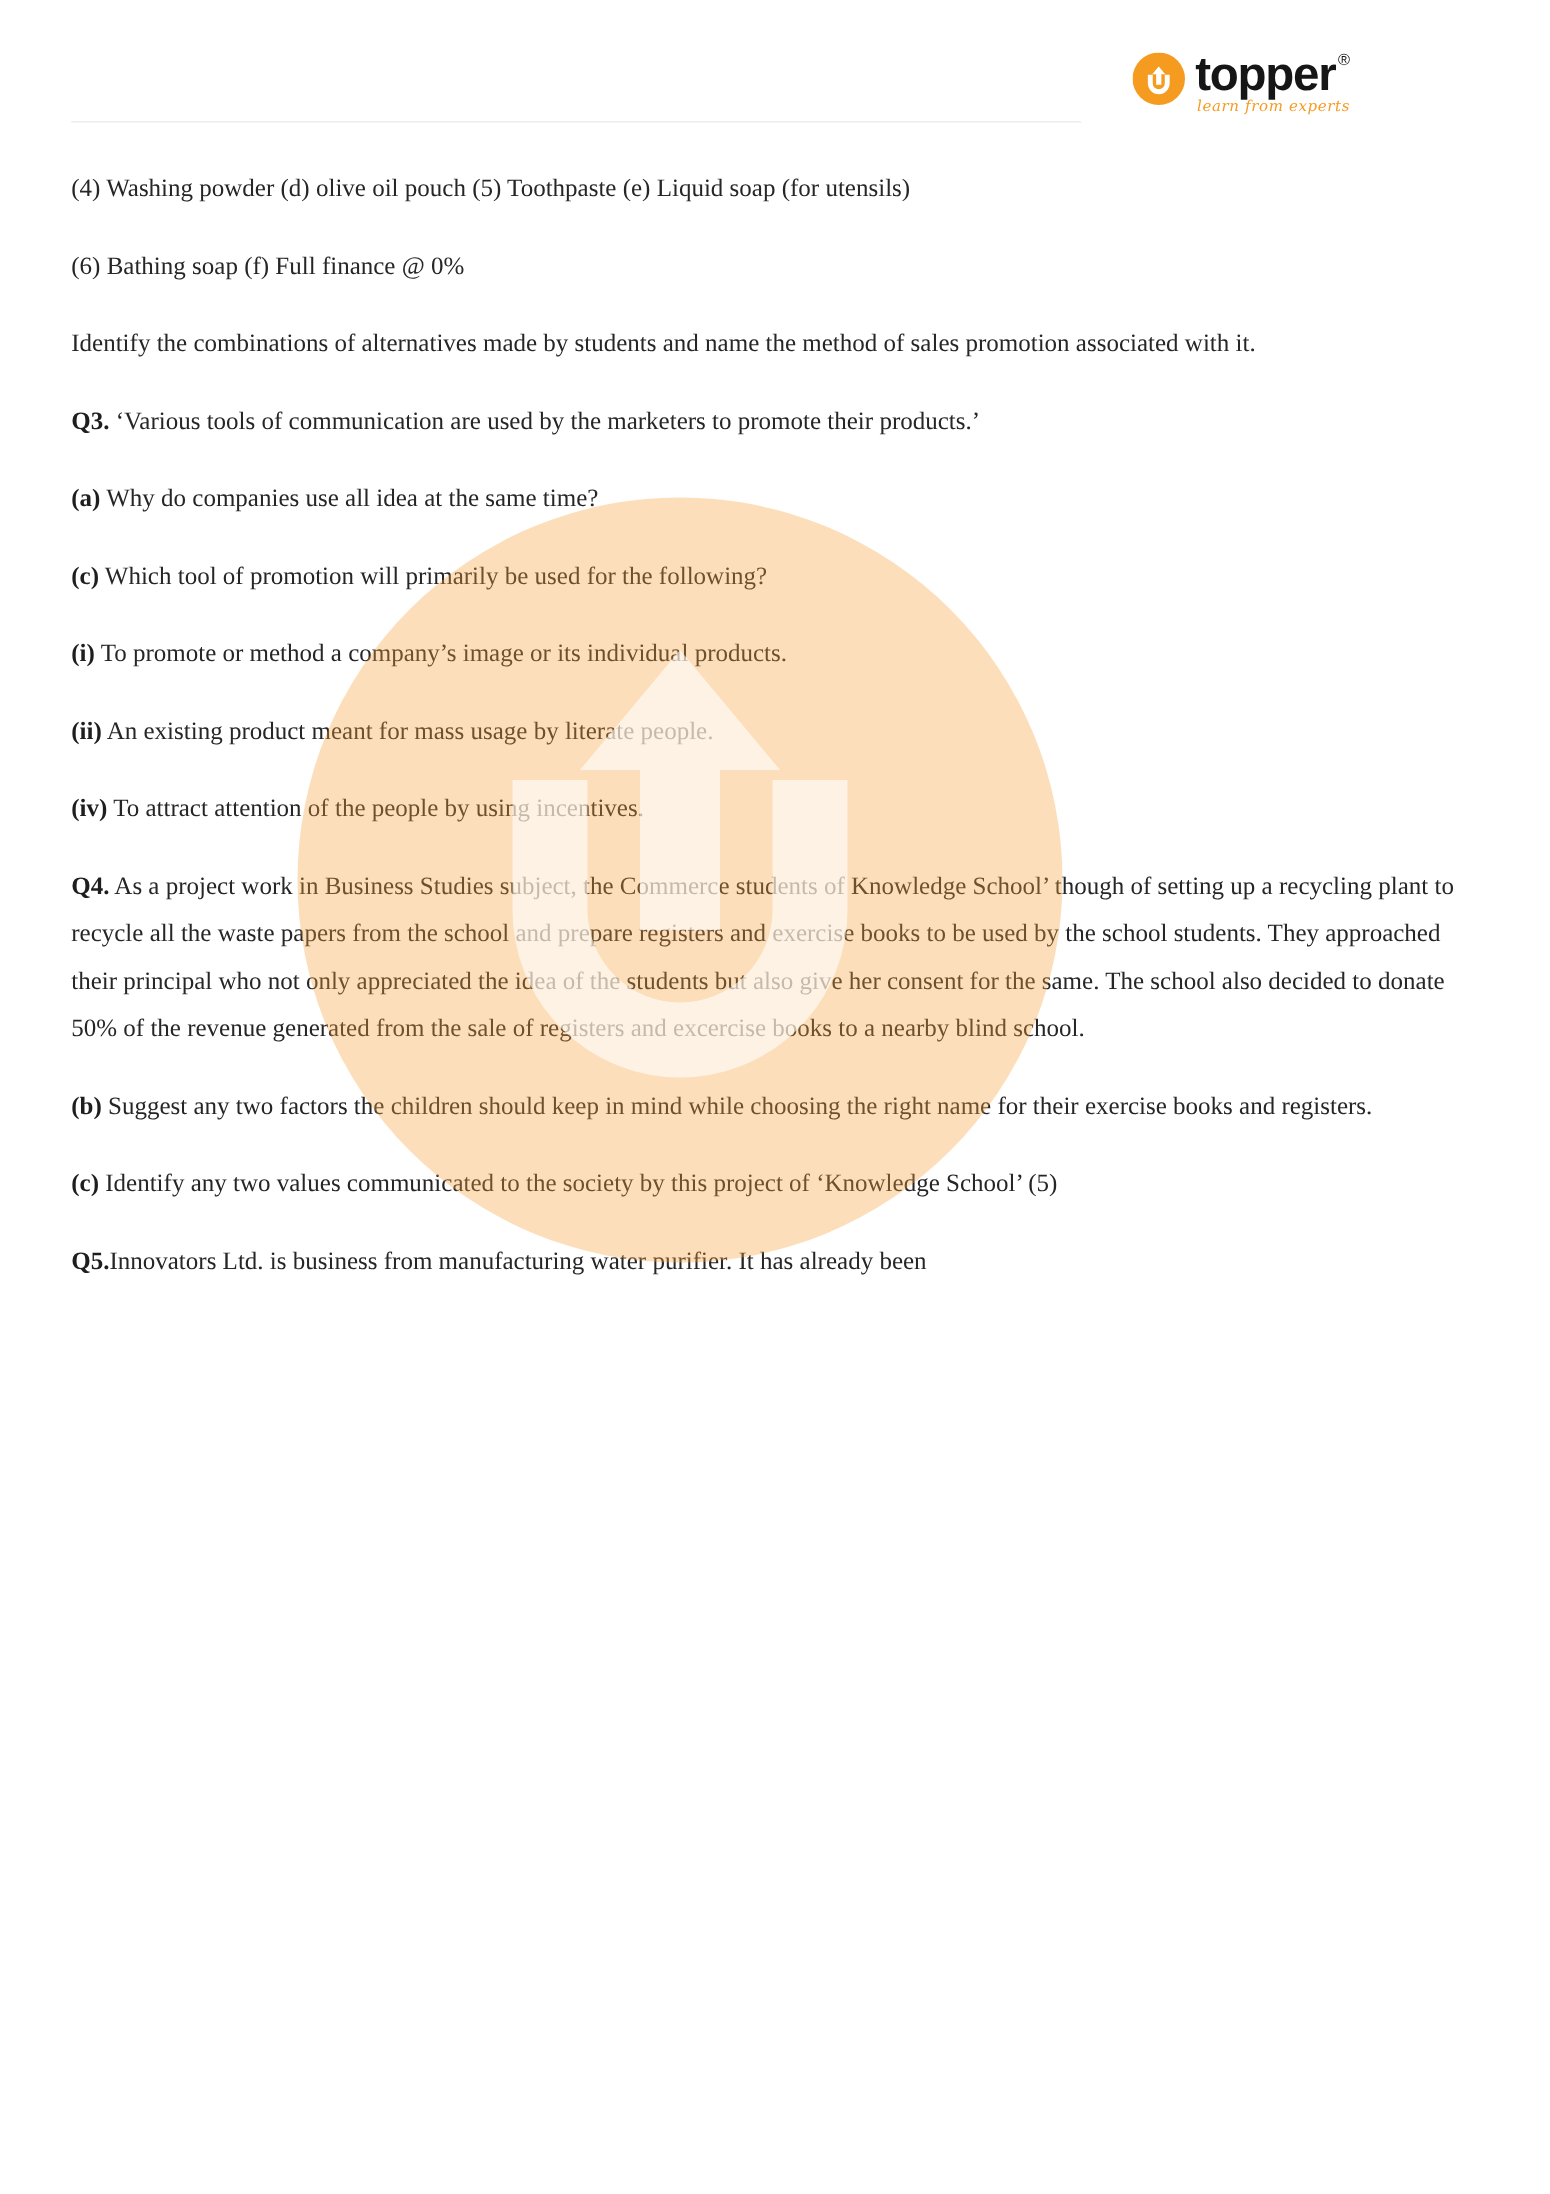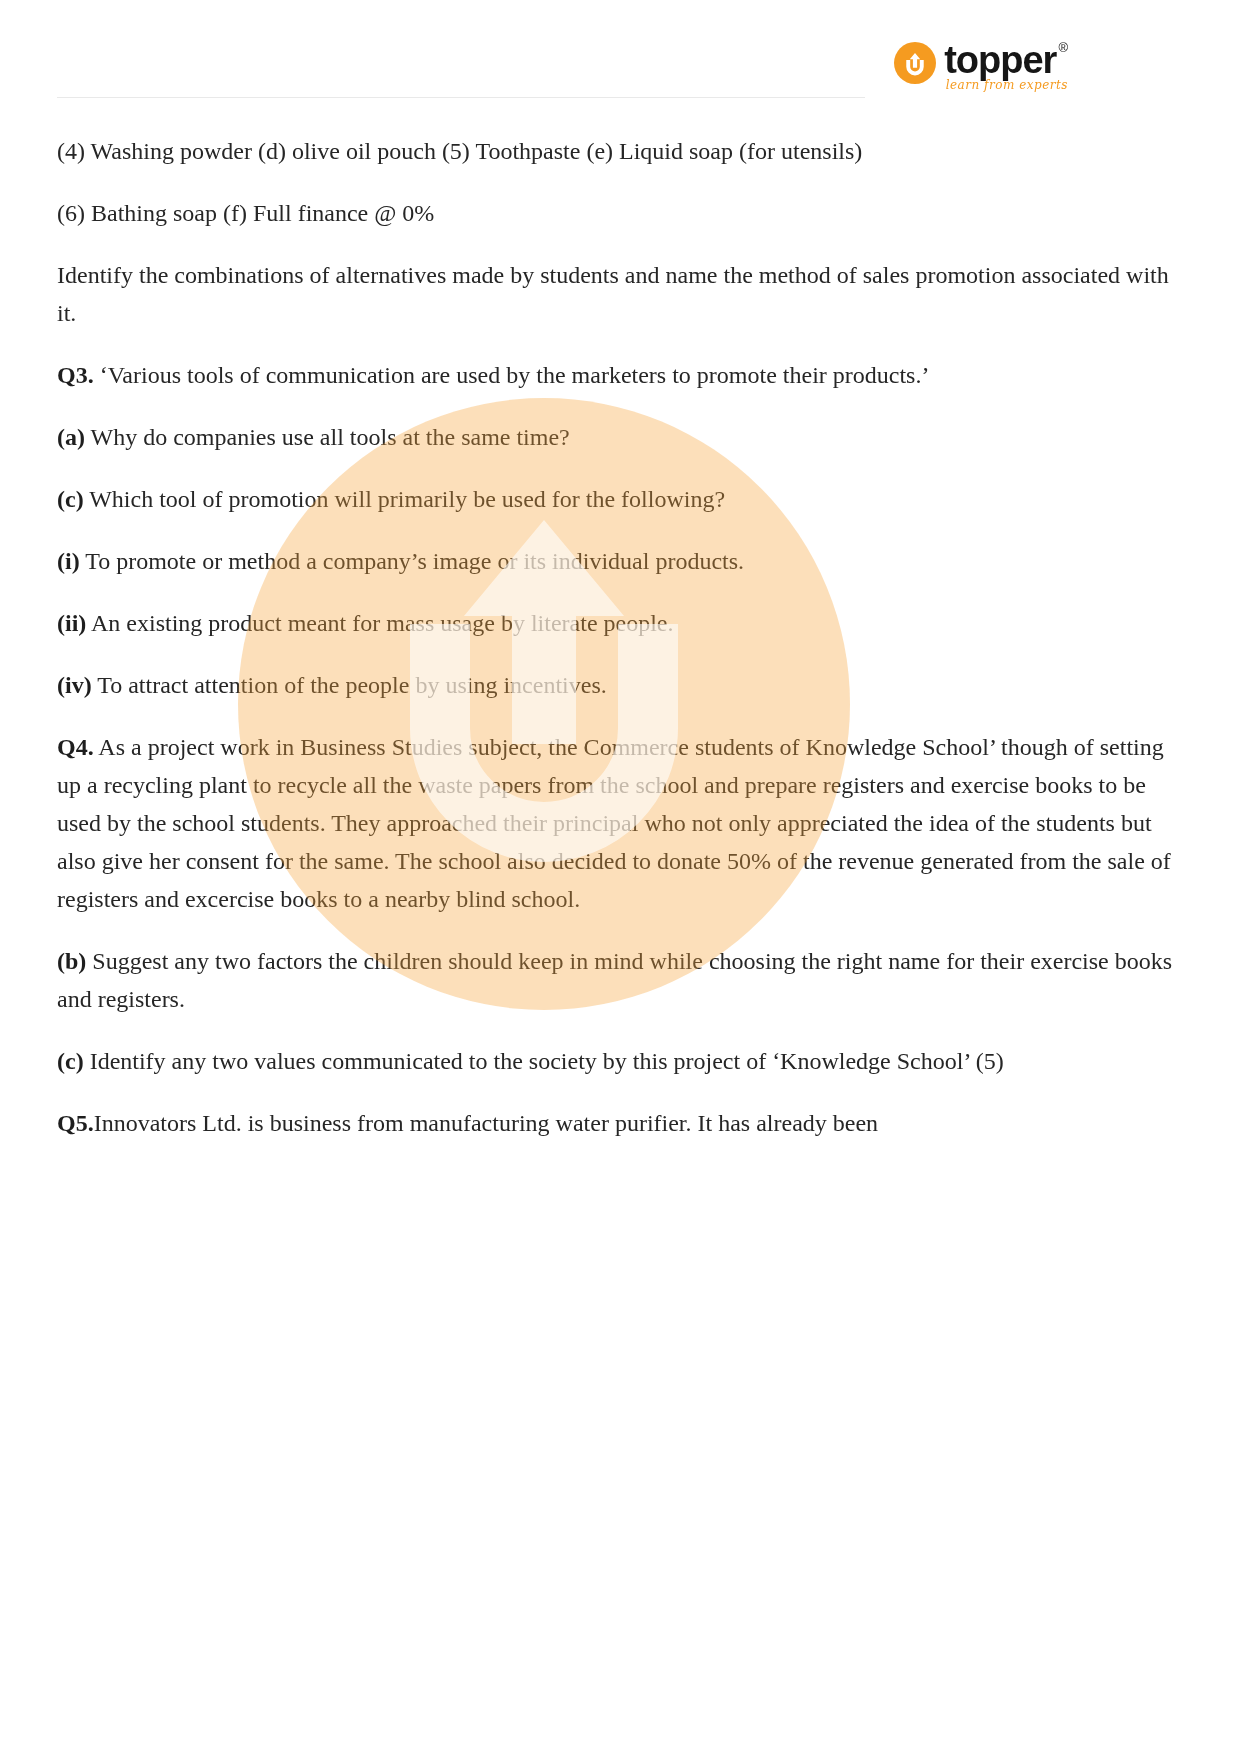--- a/index.html
+++ b/index.html
@@ -9,21 +9,21 @@
     position:relative;
     overflow:hidden;
     font-family:"Liberation Serif","DejaVu Serif",serif;
     color:#262626;
   }
   .page { position:relative; width:1240px; height:1755px; background:#fff; }
 
   
   .header { position:absolute; top:0; left:0; right:0; height:98px; }
   .logo {
-    position:absolute; top:40px; right:172px;
+    position:absolute; top:40px; right:160px;
     display:flex; align-items:flex-start; gap:8px;
   }
   .logo-mark { width:42px; height:42px; display:block; margin-top:2px; }
   .logo-wordwrap { position:relative; display:flex; flex-direction:column; align-items:flex-end; }
   .logo-line { display:flex; align-items:flex-start; }
   .logo-text {
     font-family:"Liberation Sans","DejaVu Sans",sans-serif;
     font-weight:700; font-size:38px; line-height:40px; color:#161616; letter-spacing:-1px;
   }
   .reg { font-family:"Liberation Sans",sans-serif; font-size:13px; color:#161616; margin-top:0; margin-left:2px; }
@@ -35,21 +35,21 @@
     position:absolute; top:97px; left:57px; width:808px; height:1px;
     background:#e9e9e9; border:none;
   }
 
   
   .content {
     position:absolute; top:132px; left:0; right:0;
     padding:0 57px;
   }
   .para {
-    font-size:24px; line-height:38px; margin:0 0 24px 0; color:#262626;
+    font-size:20px; line-height:38px; margin:0 0 24px 0; color:#262626;
   }
   .para .lead { font-weight:700; color:#1e1e1e; }
 
   
   .watermark {
     position:absolute; left:238px; top:398px;
     width:612px; height:612px; border-radius:50%;
     background:rgba(246,164,56,0.35);
     pointer-events:none;
     display:flex; align-items:center; justify-content:center;
@@ -84,21 +84,21 @@
 
   <div class="content">
   <p class="para"><span class="body">(4) Washing powder (d) olive oil pouch (5) Toothpaste (e) Liquid soap (for utensils)</span></p>
 
   <p class="para"><span class="body">(6) Bathing soap (f) Full finance @ 0%</span></p>
 
   <p class="para"><span class="body">Identify the combinations of alternatives made by students and name the method of sales promotion associated with it.</span></p>
 
   <p class="para"><strong class="lead">Q3.</strong><span class="body"> ‘Various tools of communication are used by the marketers to promote their products.’</span></p>
 
-  <p class="para"><strong class="lead">(a)</strong><span class="body"> Why do companies use all tools at the same time?</span></p>
+  <p class="para"><strong class="lead">(a)</strong><span class="body"> Why do companies use all idea at the same time?</span></p>
 
 
   <p class="para"><strong class="lead">(c)</strong><span class="body"> Which tool of promotion will primarily be used for the following?</span></p>
 
   <p class="para"><strong class="lead">(i)</strong><span class="body"> To promote or method a company’s image or its individual products.</span></p>
 
   <p class="para"><strong class="lead">(ii)</strong><span class="body"> An existing product meant for mass usage by literate people.</span></p>
 
 
   <p class="para"><strong class="lead">(iv)</strong><span class="body"> To attract attention of the people by using incentives.</span></p>

